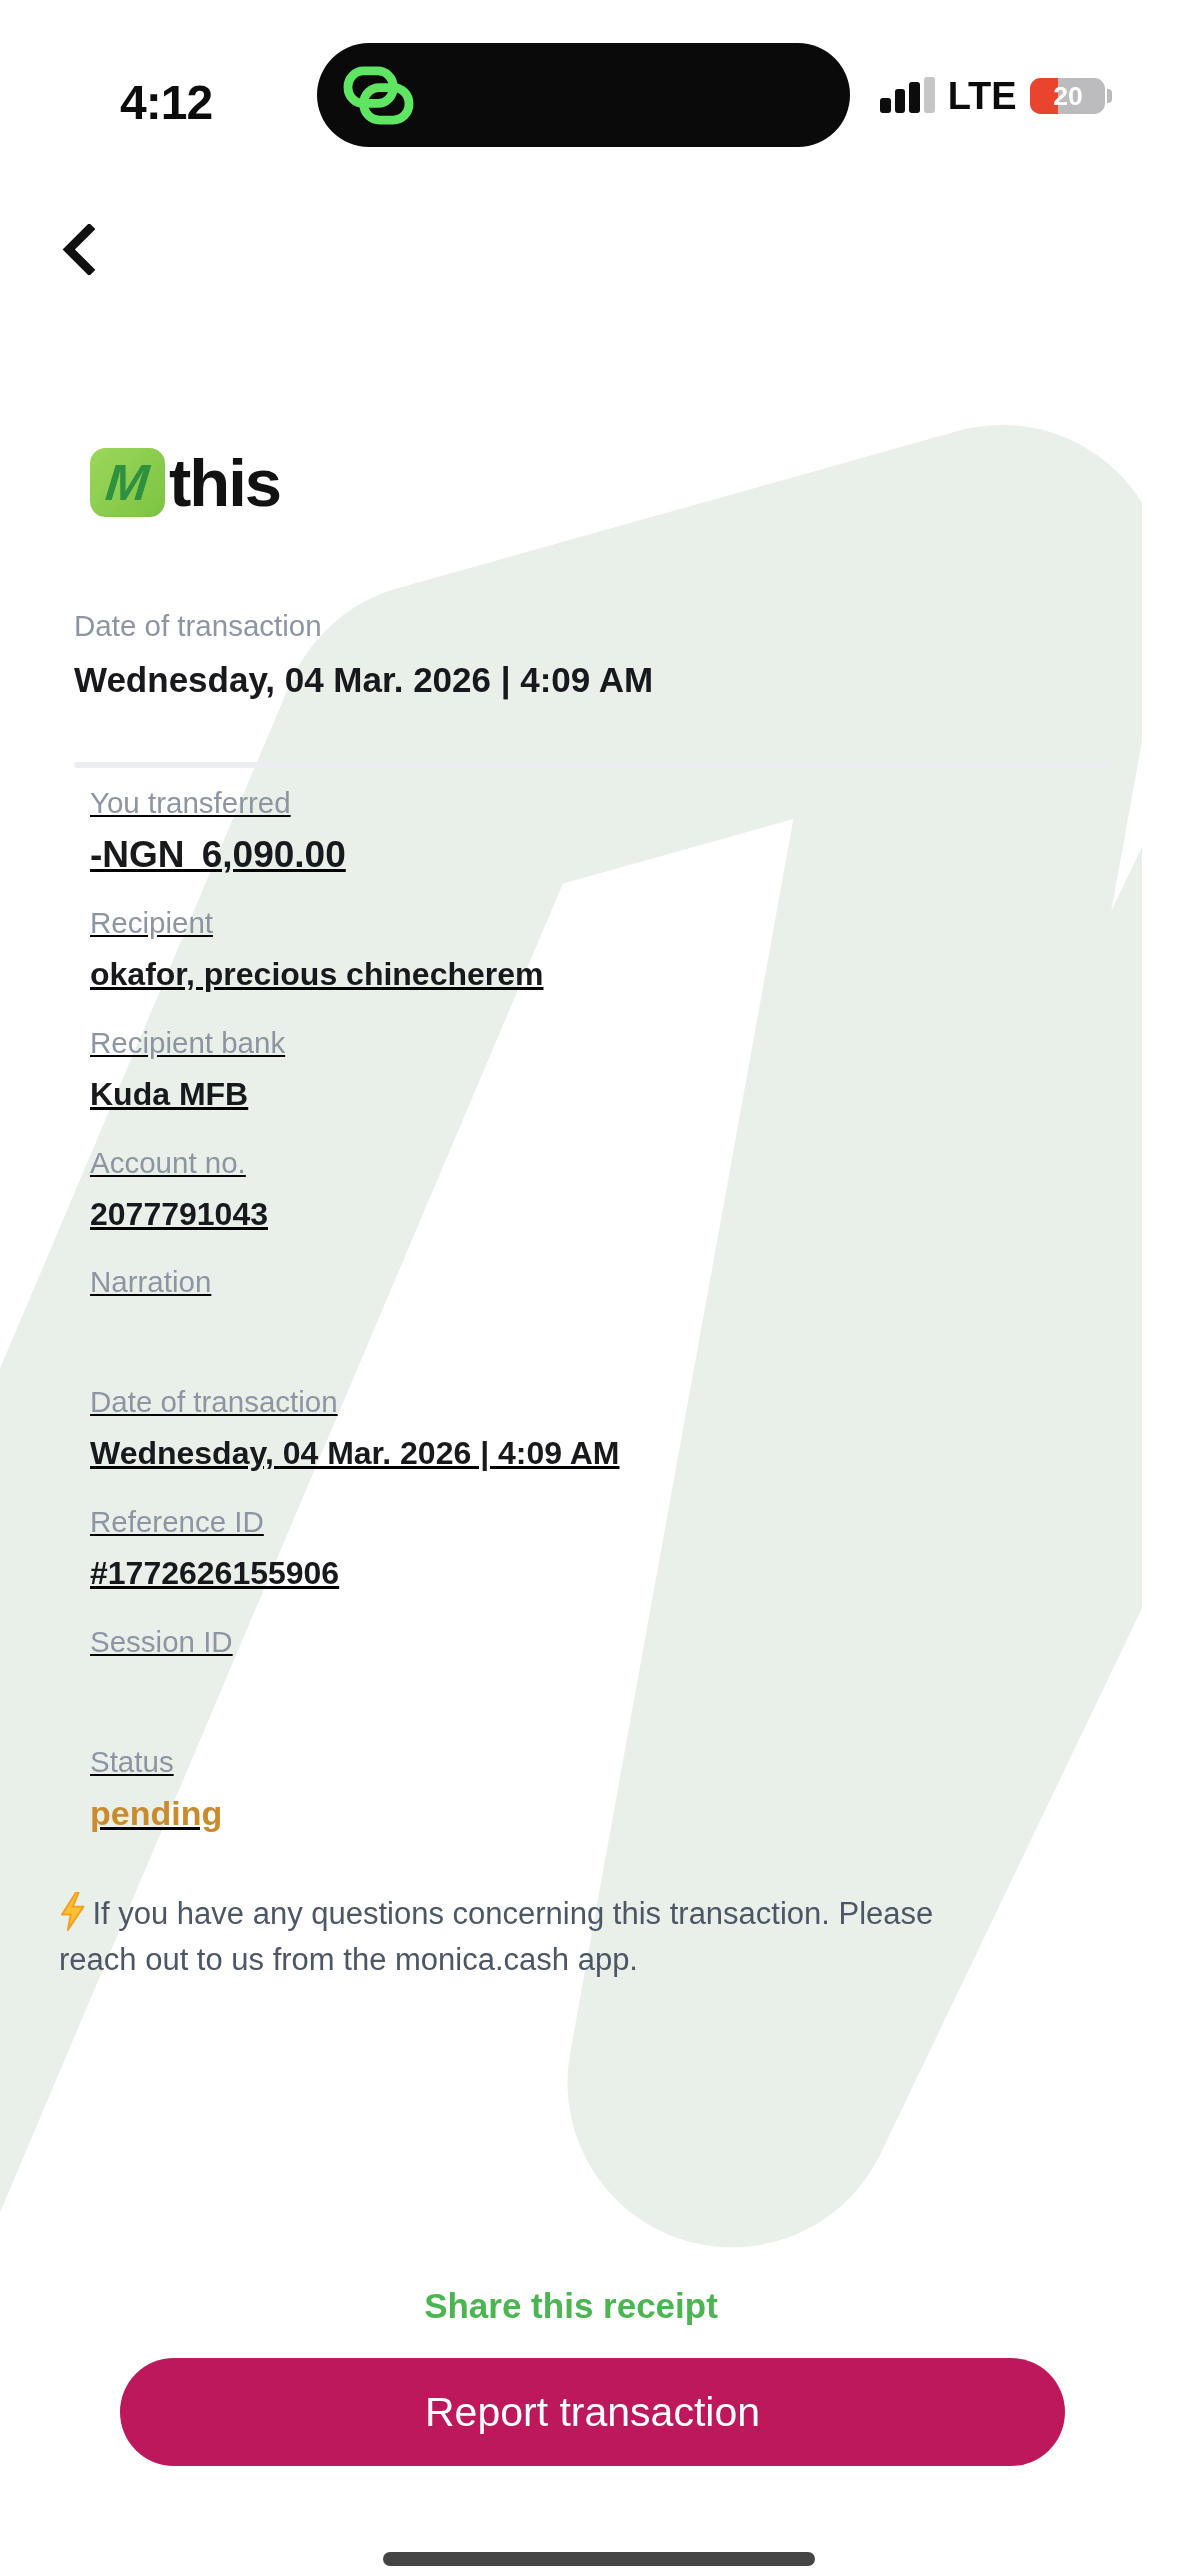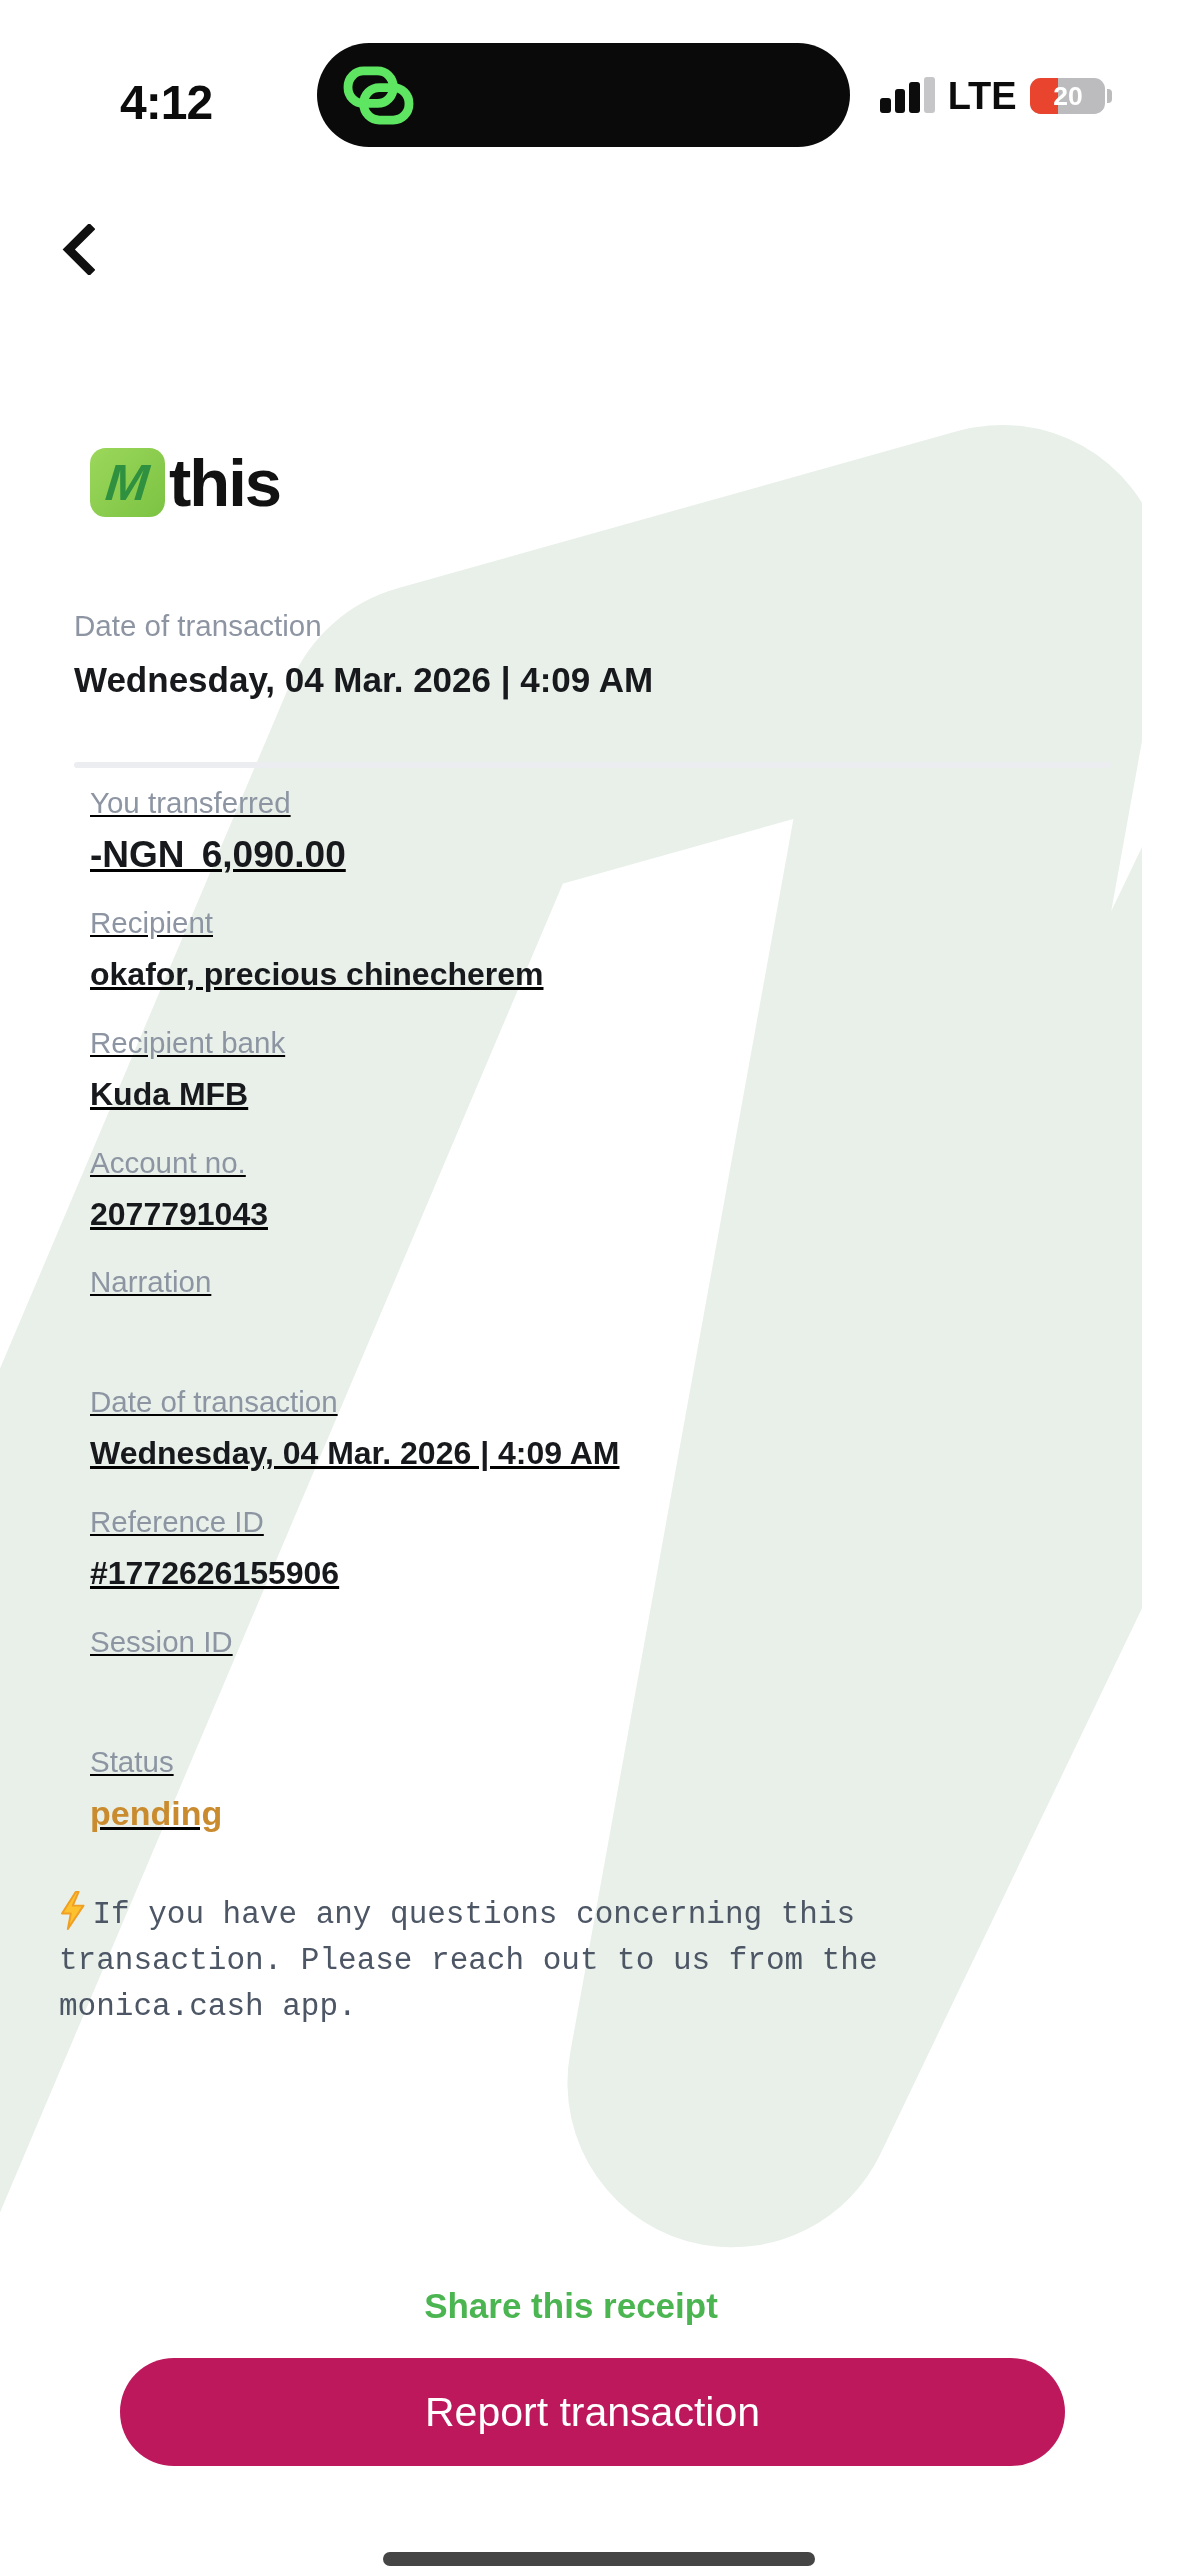--- a/index.html
+++ b/index.html
@@ -36,21 +36,21 @@
   .divider{position:absolute;left:74px;top:762px;width:1037px;height:5.9px;background:#ebedf0;border-radius:2.9px;z-index:2;}
   
   .row{position:absolute;left:90px;width:1002px;z-index:2;text-decoration:underline;}
   .row .lbl{font-size:29.5px;color:#8d95a3;line-height:33px;}
   .row .val{font-size:32px;font-weight:700;color:#17191d;line-height:35px;margin-top:17.7px;}
   .row .val.amount{font-size:37px;word-spacing:6.9px;}
   .row .val.pending{color:#c98b2e;font-size:34px;}
   .r0{top:786px}.r1{top:906px}.r2{top:1026px}.r3{top:1146px}.r4{top:1265px}
   .r5{top:1385px}.r6{top:1505px}.r7{top:1625px}.r8{top:1745px}
   
-  .notice{position:absolute;left:59px;top:1891px;width:933px;font-size:31px;line-height:46px;color:#4d5665;z-index:2;font-family:Liberation Mono, monospace;}
+  .notice{position:absolute;left:59px;top:1891px;width:933px;font-size:31px;line-height:46px;color:#4d5665;z-index:2;}
   .bolt{display:inline-block;vertical-align:-6.9px;margin-right:5.9px;}
   
   .share{position:absolute;left:0;top:2285px;width:100%;text-align:center;font-size:35px;font-weight:700;color:#4bb552;z-index:2;cursor:pointer;background:none;border:none;}
   .report{position:absolute;left:120px;top:2358px;width:945px;height:108px;background:#be185d;border:none;border-radius:54px;color:#ffffff;font-size:41px;font-family:"Liberation Sans",sans-serif;z-index:2;cursor:pointer;}
   .home{position:absolute;left:383px;top:2552px;width:432px;height:13.8px;border-radius:6.9px;background:#454545;z-index:5;cursor:grab;}
 </style>
 </head>
 <body>
 
 <div class="screen">

